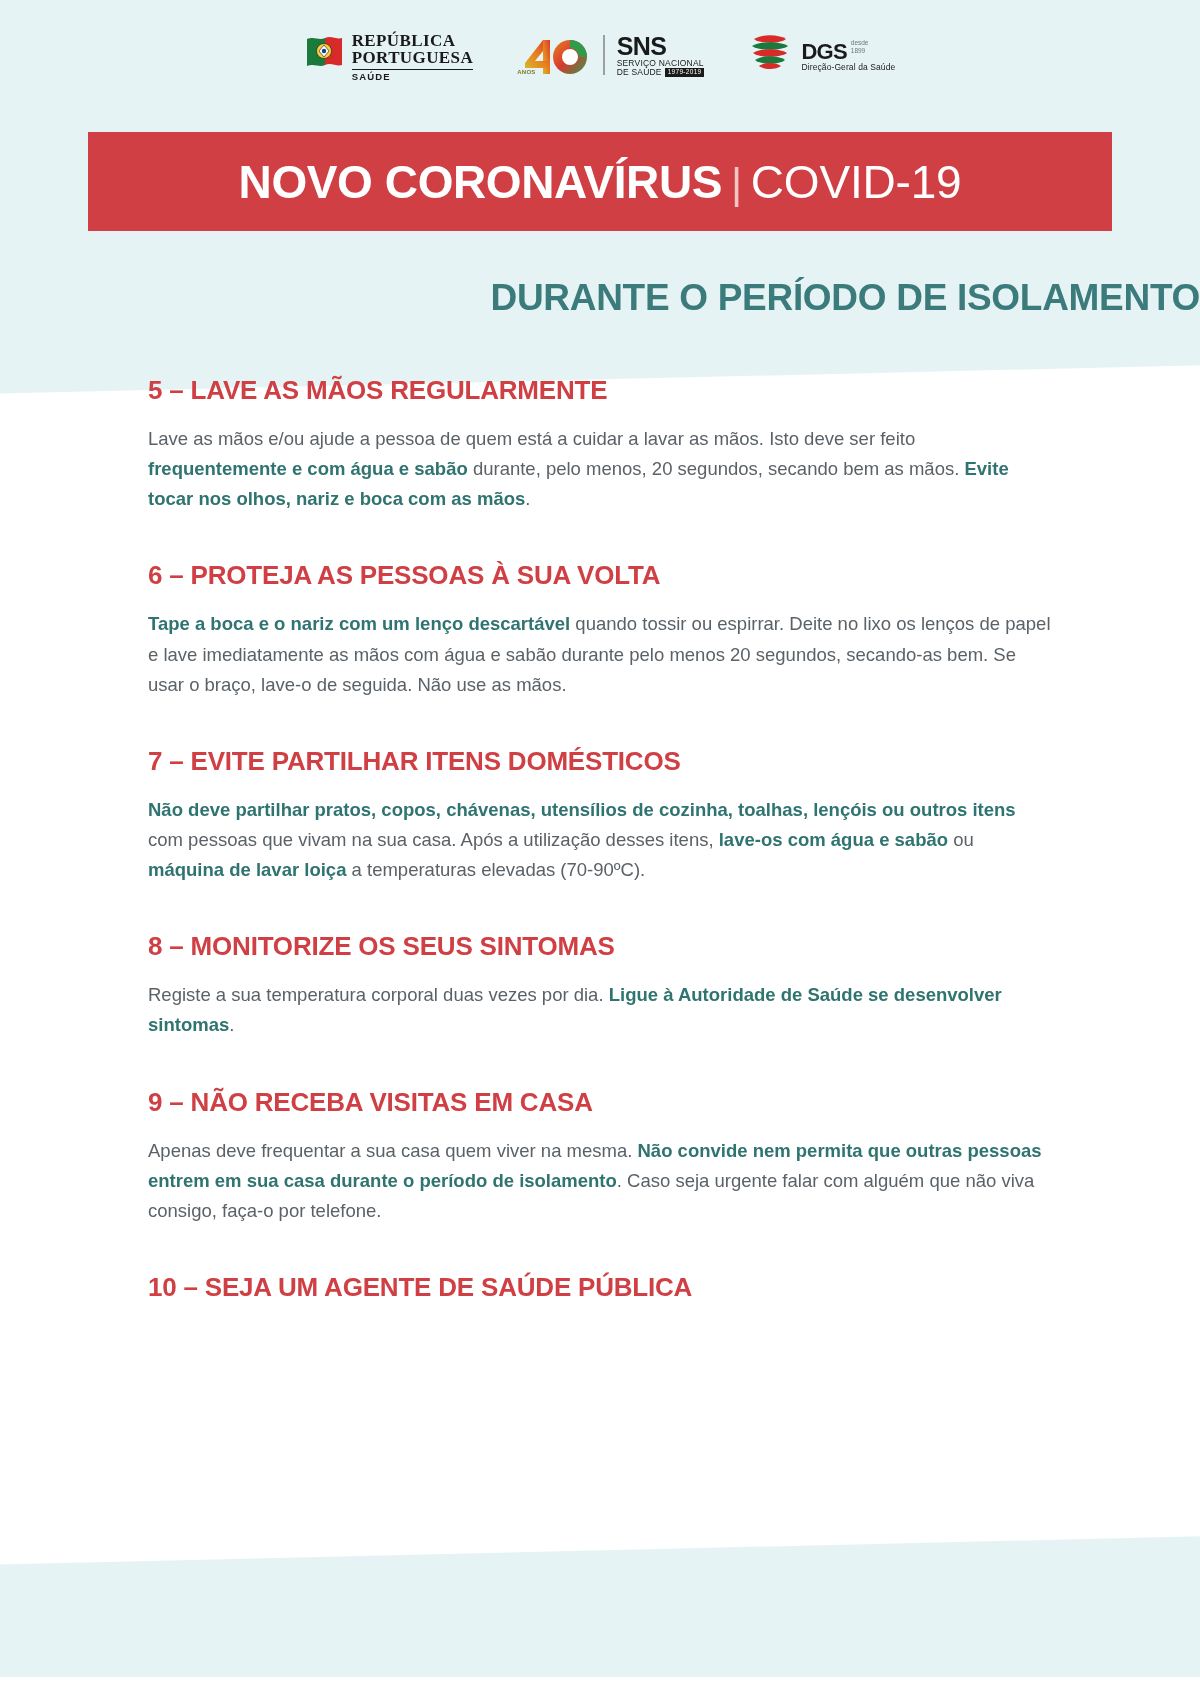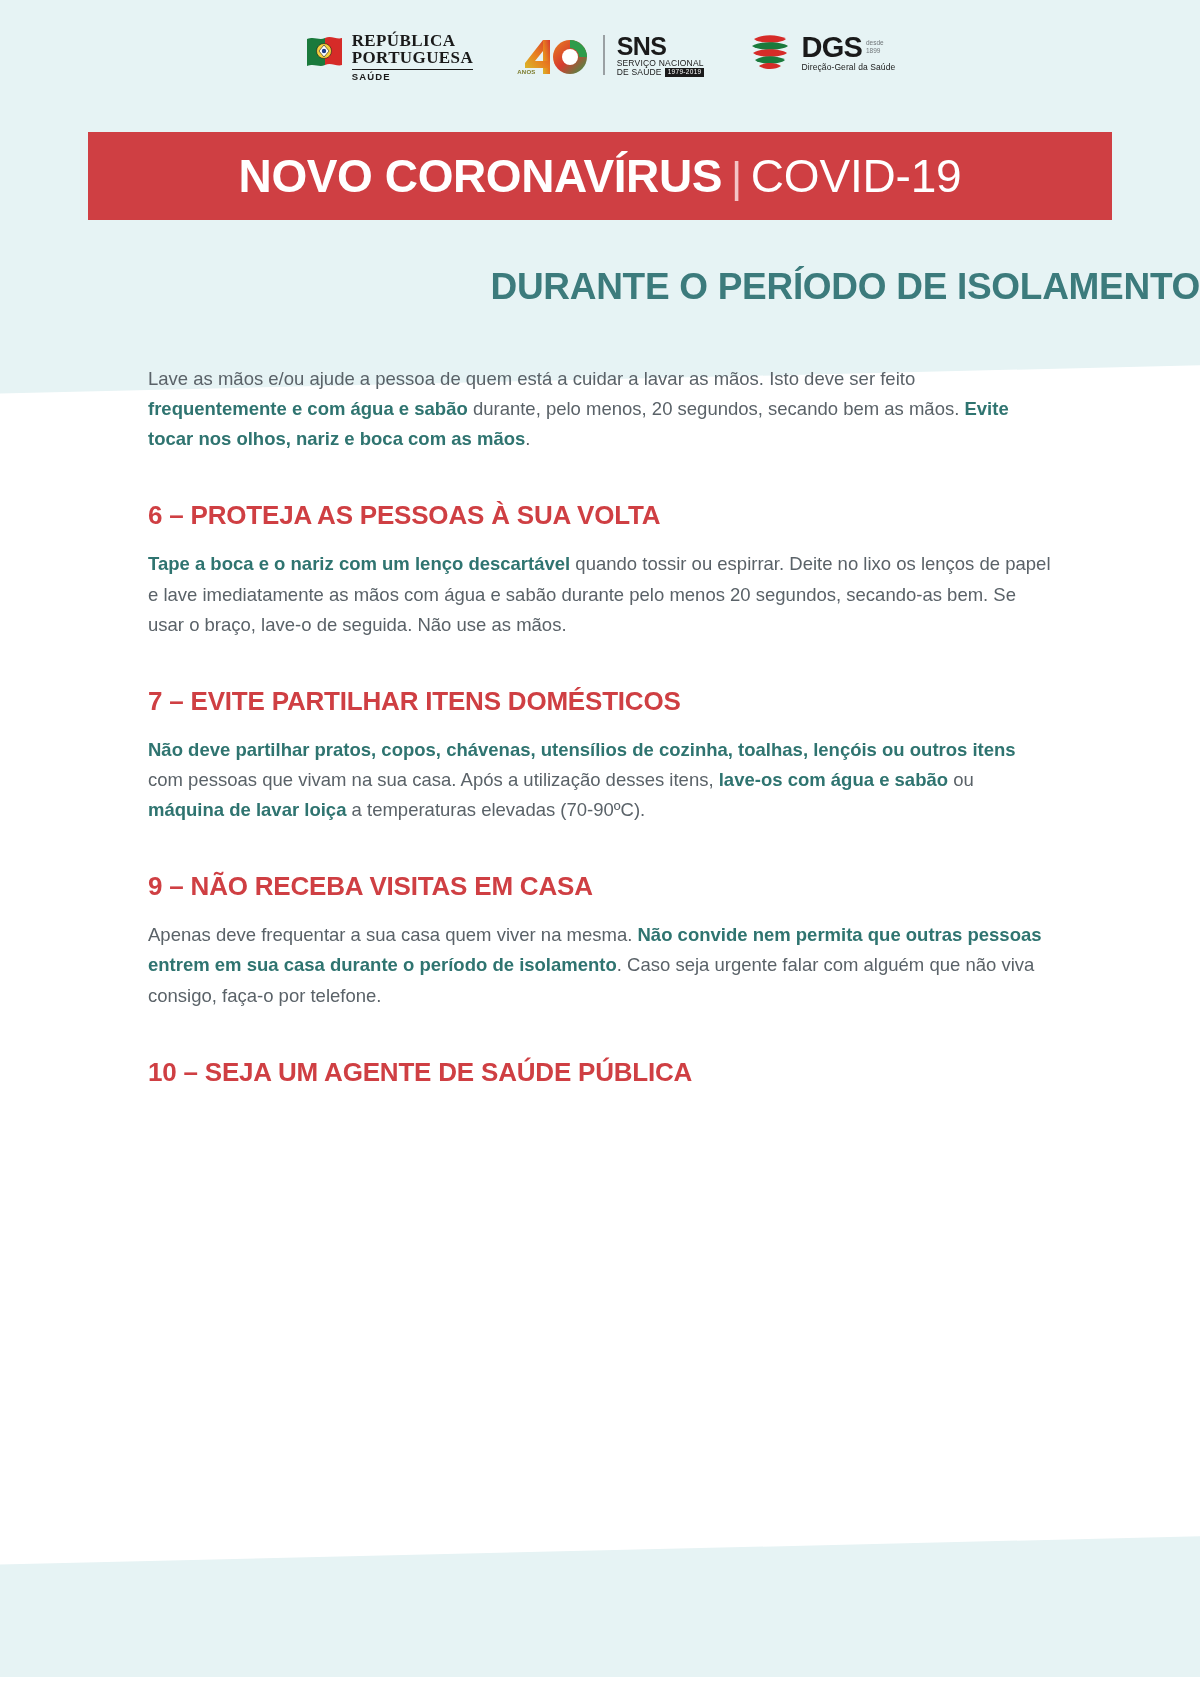--- a/index.html
+++ b/index.html
@@ -121,44 +121,45 @@
     margin-left: 3px;
     letter-spacing: 0.3px;
     vertical-align: 1px;
   }
 
   
   .dgs-mark { width: 44px; height: 40px; flex: none; }
   .dgs-text { line-height: 1.05; }
   .dgs-row { display: flex; align-items: flex-start; gap: 4px; }
   .dgs-title {
-    font-size: 29px;
+    font-size: 22px;
     font-weight: bold;
     color: #1a1a1a;
     letter-spacing: -0.8px;
     display: block;
+    margin-top: 8px;
   }
   .dgs-since {
     font-size: 6.5px;
     color: #6f7578;
     line-height: 1.25;
     padding-top: 7px;
     display: block;
   }
   .dgs-sub {
     font-size: 8.5px;
     color: #1a1a1a;
     letter-spacing: 0.1px;
     display: block;
   }
 
   
   .banner {
     margin: 36px 88px 0 88px;
-    height: 88px;
+    height: 99px;
     background: #cf3f43;
     display: flex;
     align-items: center;
     justify-content: center;
   }
   .banner-title {
     font-size: 46px;
     font-weight: bold;
     color: #ffffff;
     letter-spacing: -0.4px;
@@ -292,31 +293,36 @@
   <div class="banner">
     <div class="banner-title">
       <span>NOVO CORONAVÍRUS</span><span class="banner-sep">|</span><span class="banner-light">COVID-19</span>
     </div>
   </div>
 
   <div class="subtitle">DURANTE O PERÍODO DE ISOLAMENTO</div>
 
   <div class="content">
       <div class="section">
+        <div class="section-heading">5 – LAVE AS MÃOS REGULARMENTE</div>
         <p class="section-body"><span>Lave as mãos e/ou ajude a pessoa de quem está a cuidar a lavar as mãos. Isto deve ser feito </span><span class="em">frequentemente e com água e sabão</span><span> durante, pelo menos, 20 segundos, secando bem as mãos. </span><span class="em">Evite tocar nos olhos, nariz e boca com as mãos</span><span>.</span></p>
       </div>
       <div class="section">
         <div class="section-heading">6 – PROTEJA AS PESSOAS À SUA VOLTA</div>
         <p class="section-body"><span class="em">Tape a boca e o nariz com um lenço descartável</span><span> quando tossir ou espirrar. Deite no lixo os lenços de papel e lave imediatamente as mãos com água e sabão durante pelo menos 20 segundos, secando-as bem. Se usar o braço, lave-o de seguida. Não use as mãos.</span></p>
       </div>
       <div class="section">
         <div class="section-heading">7 – EVITE PARTILHAR ITENS DOMÉSTICOS</div>
         <p class="section-body"><span class="em">Não deve partilhar pratos, copos, chávenas, utensílios de cozinha, toalhas, lençóis ou outros itens</span><span> com pessoas que vivam na sua casa. Após a utilização desses itens, </span><span class="em">lave-os com água e sabão</span><span> ou </span><span class="em">máquina de lavar loiça</span><span> a temperaturas elevadas (70-90ºC).</span></p>
       </div>
       <div class="section">
+        <div class="section-heading">8 – MONITORIZE OS SEUS SINTOMAS</div>
+        <p class="section-body"><span>Registe a sua temperatura corporal duas vezes por dia. </span><span class="em">Ligue à Autoridade de Saúde se desenvolver sintomas</span><span>.</span></p>
+      </div>
+      <div class="section">
         <div class="section-heading">9 – NÃO RECEBA VISITAS EM CASA</div>
         <p class="section-body"><span>Apenas deve frequentar a sua casa quem viver na mesma. </span><span class="em">Não convide nem permita que outras pessoas entrem em sua casa durante o período de isolamento</span><span>. Caso seja urgente falar com alguém que não viva consigo, faça-o por telefone.</span></p>
       </div>
       <div class="section">
         <div class="section-heading">10 – SEJA UM AGENTE DE SAÚDE PÚBLICA</div>
       </div>
     </div>
 
 </div>
 

